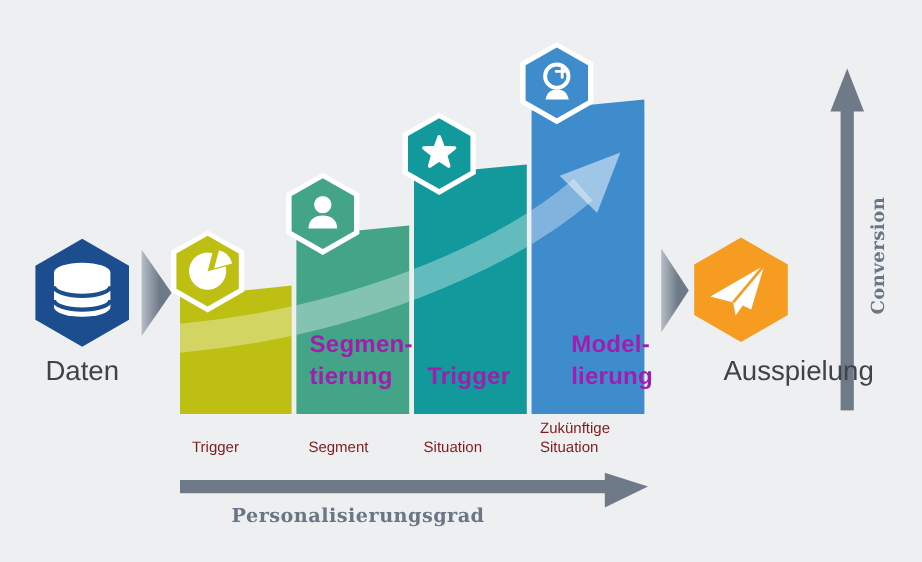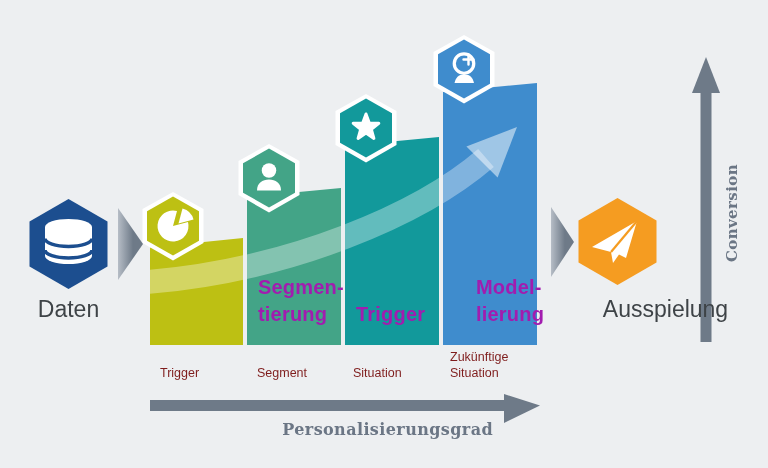--- a/index.html
+++ b/index.html
@@ -5,21 +5,21 @@
   html,body{margin:0;padding:0;background:#edeff1;}
   .canvas{position:relative;width:768px;height:468px;background:#edeff1;overflow:hidden;
           font-family:"Liberation Sans",sans-serif;}
   svg.layer{position:absolute;left:0;top:0;width:768px;height:468px;}
   .bar-label{position:absolute;color:#a21caf;font-family:Liberation Sans, sans-serif;font-weight:700;
              font-size:20px;line-height:1.32;white-space:pre-line;letter-spacing:.2px;}
   .sub-label{position:absolute;color:#7f1d1d;font-size:12.5px;line-height:1.3;white-space:pre-line;}
   .node-label{position:absolute;color:#3e4347;font-size:23px;text-align:center;}
   .axis-label{position:absolute;color:#6b7685;font-family:"DejaVu Serif",serif;font-weight:700;
               letter-spacing:.4px;}
-  .x-axis-label{left:193px;top:420px;width:300px;text-align:right;font-size:16px;}
+  .x-axis-label{left:193px;top:420px;width:300px;text-align:left;font-size:16px;}
   .y-axis-label{left:672px;top:204px;width:120px;text-align:center;font-size:15px;
                 transform:rotate(-90deg);}
 </style>
 </head>
 <body>
 
 <div class="canvas">
 
   <svg class="layer" viewBox="0 0 768 468">
     <defs>

